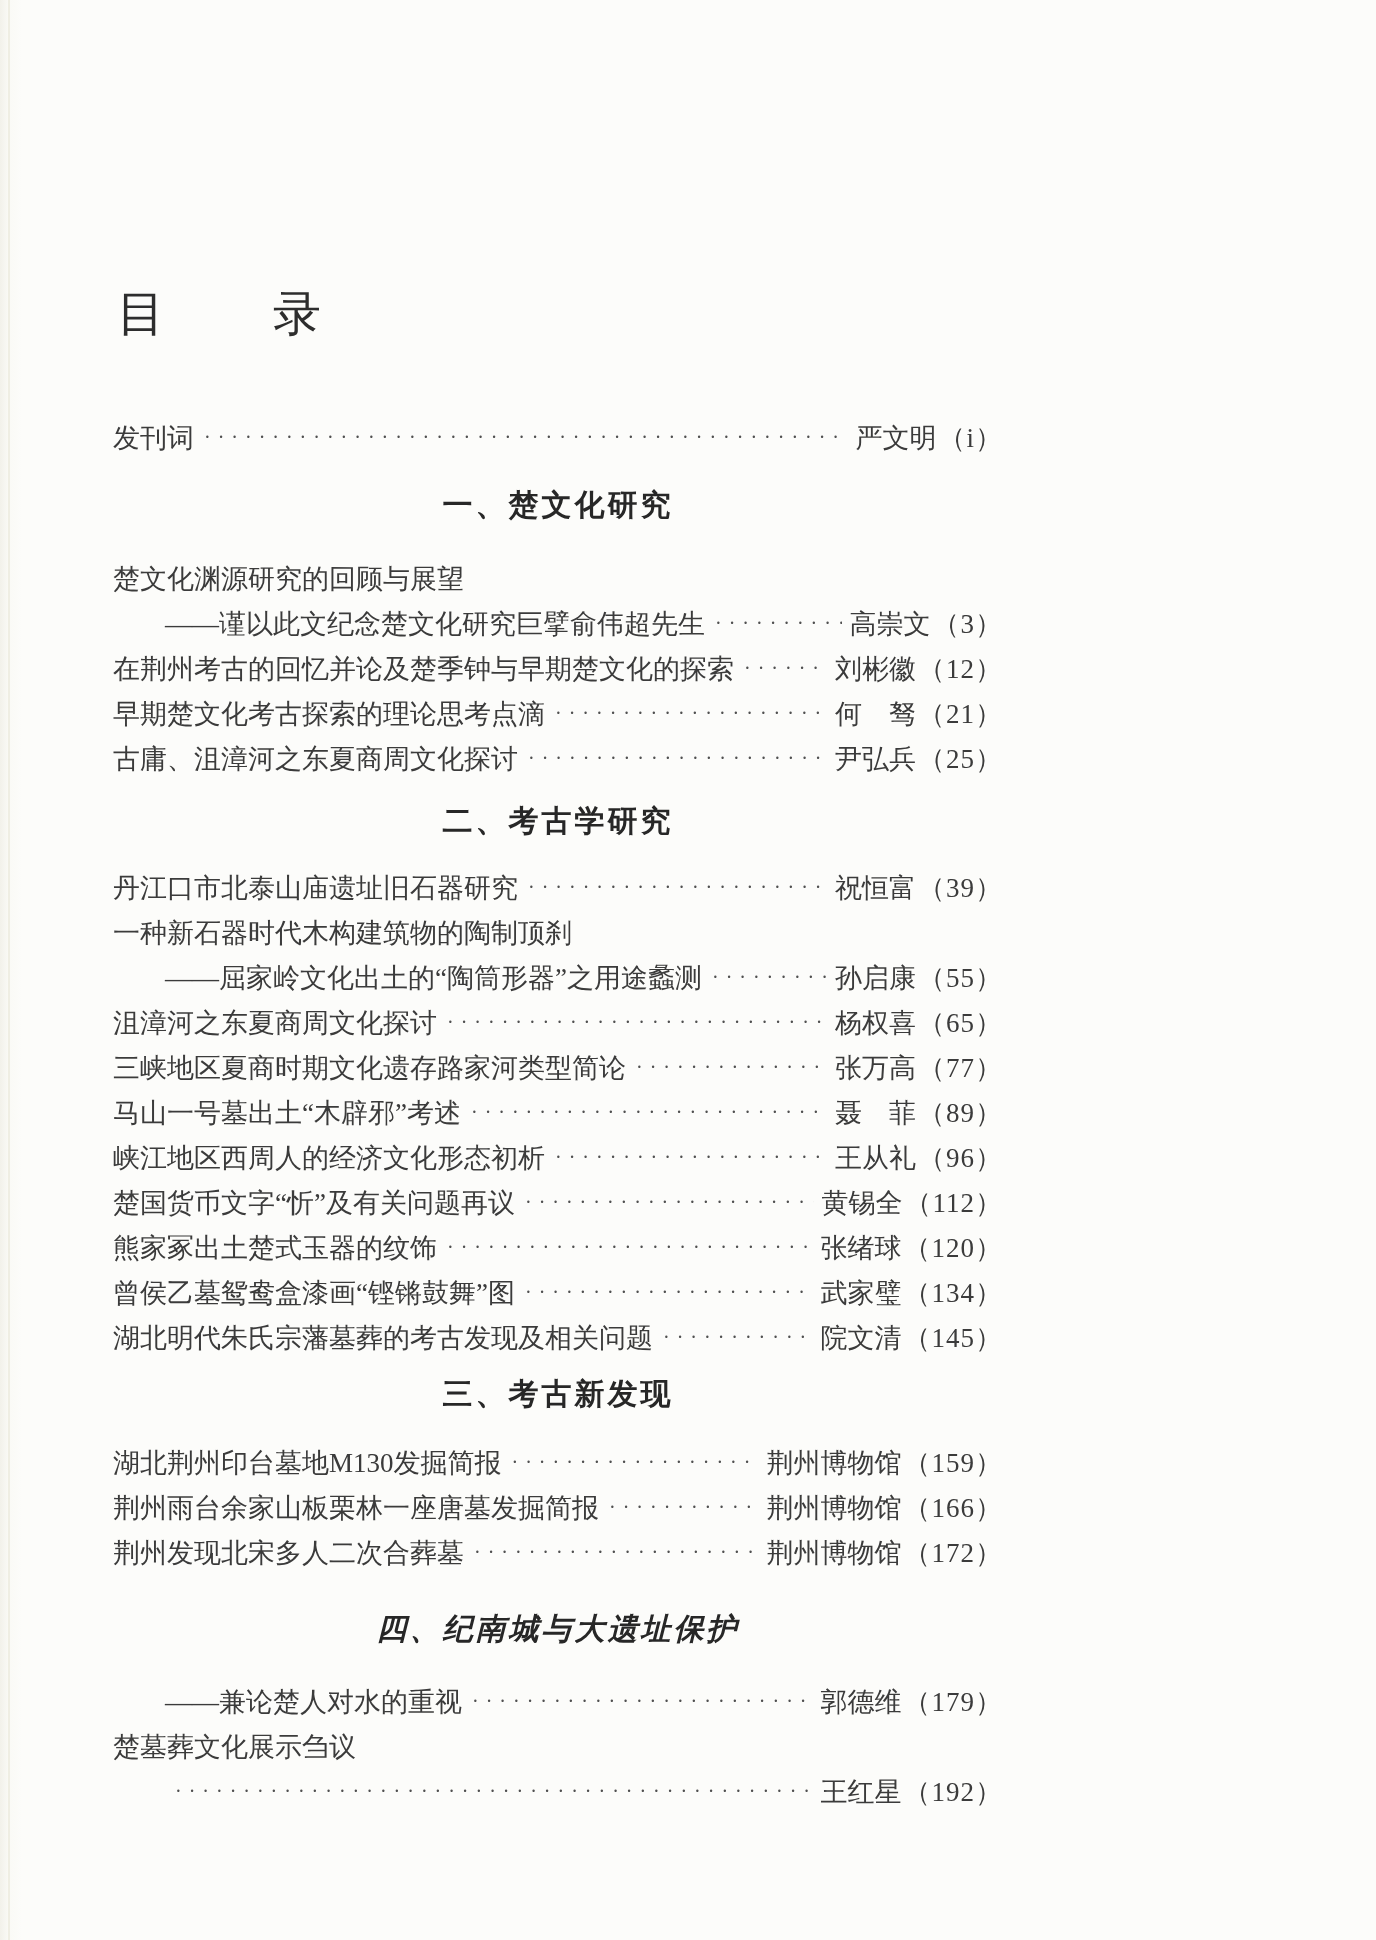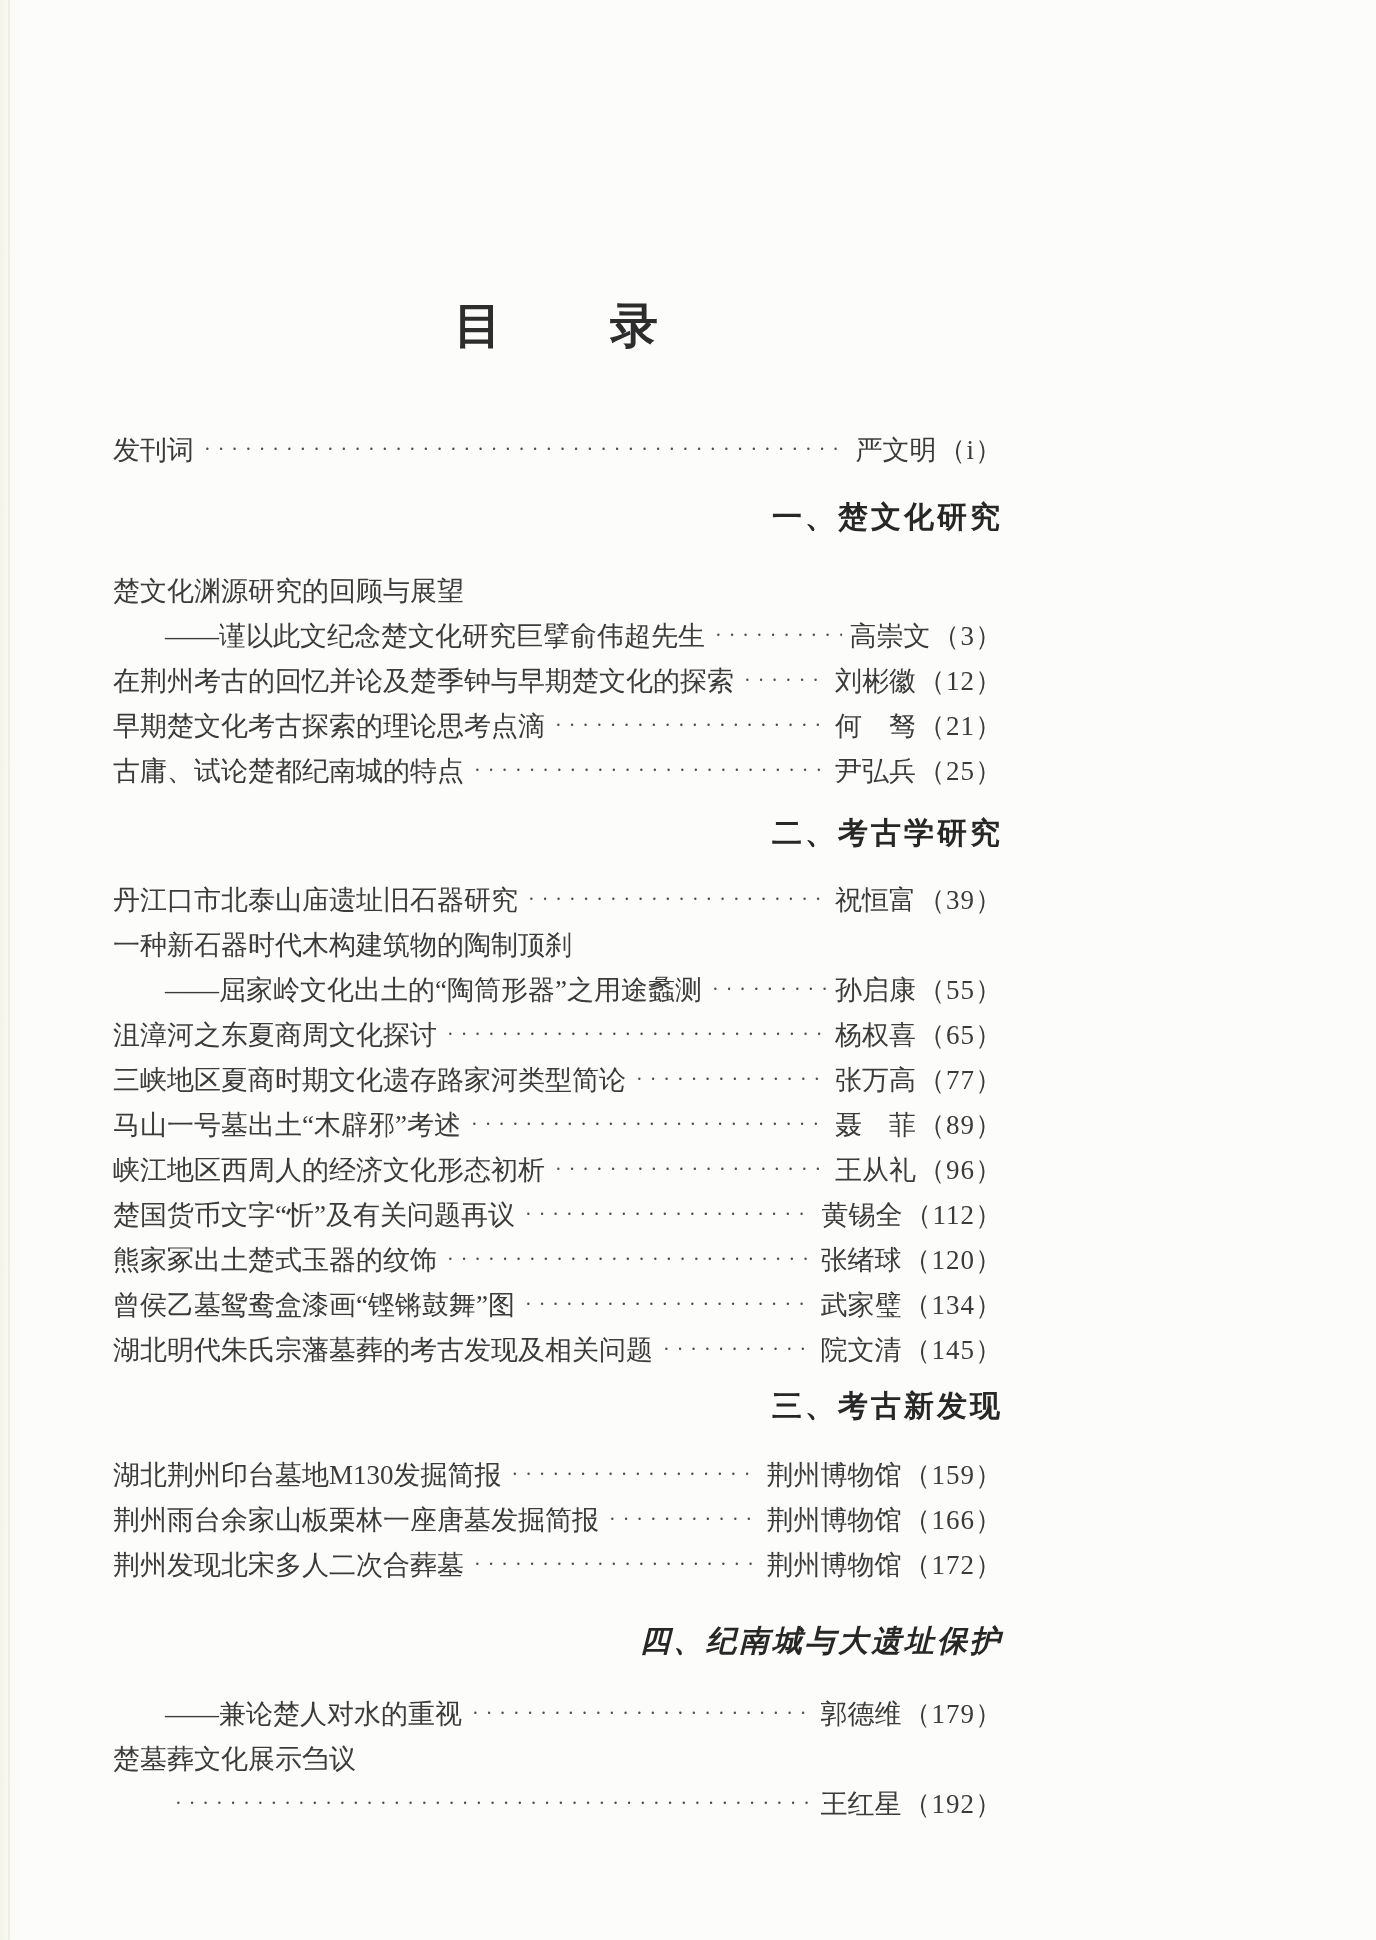--- a/index.html
+++ b/index.html
@@ -17,35 +17,35 @@
     overflow: hidden;
     background: linear-gradient(90deg, #f2f1ea 0px, #fafaf6 9px, #fcfcfa 22px);
   }
   .page::before {
     content: "";
     position: absolute; left: 8px; top: 0; bottom: 0; width: 2px;
     background: #ecebdf; opacity: .8;
   }
   .col { width: 890px; }
   .toc-title {
-    margin: 16px;
-    text-align: center;
+    margin: 4px;
+    text-align: left;
     font-size: 48px;
     line-height: 50px;
-    font-weight: bold;
+    font-weight: normal;
     letter-spacing: 4px;
     color: #2d2d2d;
   }
   .section-heading {
     font-family: "Liberation Sans", "DejaVu Sans", sans-serif;
     font-weight: bold;
     font-size: 30px;
     line-height: 36px;
     letter-spacing: 3px;
-    text-align: right;
+    text-align: center;
     color: #272727;
   }
   .sec-0 { margin: 27px 0 33px 0; }
   .sec-1 { margin: 22px 0 26px 0; }
   .sec-2 { margin: 16px 0 28px 0; }
   .sec-3 { margin: 36px 0 32px 0; font-style: italic; }
   .row {
     display: flex;
     align-items: center;
     height: 45px;
@@ -107,21 +107,21 @@
   </div>
 
   <div class="row">
     <span class="row-text">早期楚文化考古探索的理论思考点滴</span>
     <span class="leader"></span>
     <span class="author">何　驽</span>
     <span class="pagenum">（21）</span>
   </div>
 
   <div class="row">
-    <span class="row-text">古庸、试论楚都纪南城的特点</span>
+    <span class="row-text">古庸、沮漳河之东夏商周文化探讨</span>
     <span class="leader"></span>
     <span class="author">尹弘兵</span>
     <span class="pagenum">（25）</span>
   </div>
 
   <h2 class="section-heading sec-1">二、考古学研究</h2>
 
   <div class="row">
     <span class="row-text">丹江口市北泰山庙遗址旧石器研究</span>
     <span class="leader"></span>

